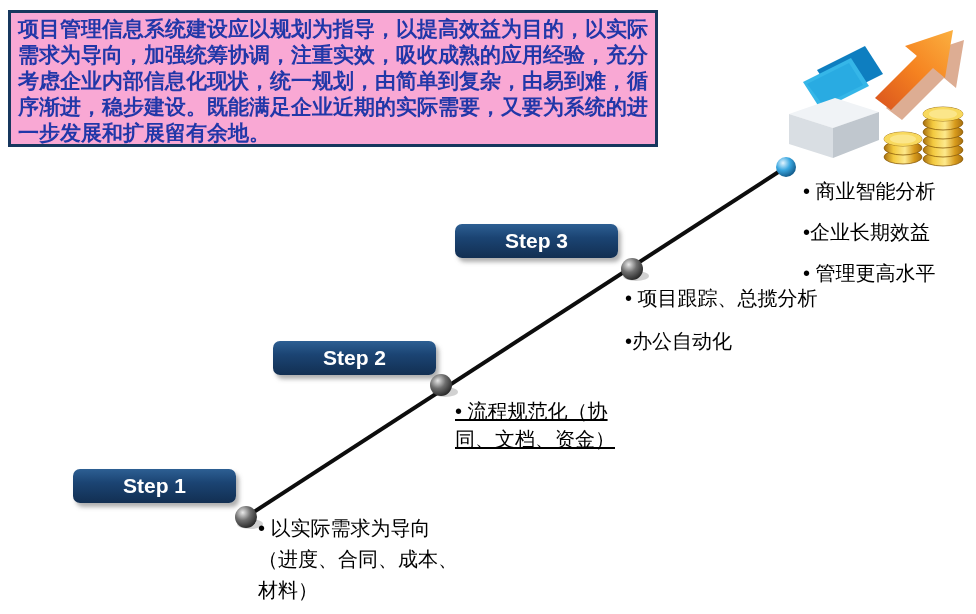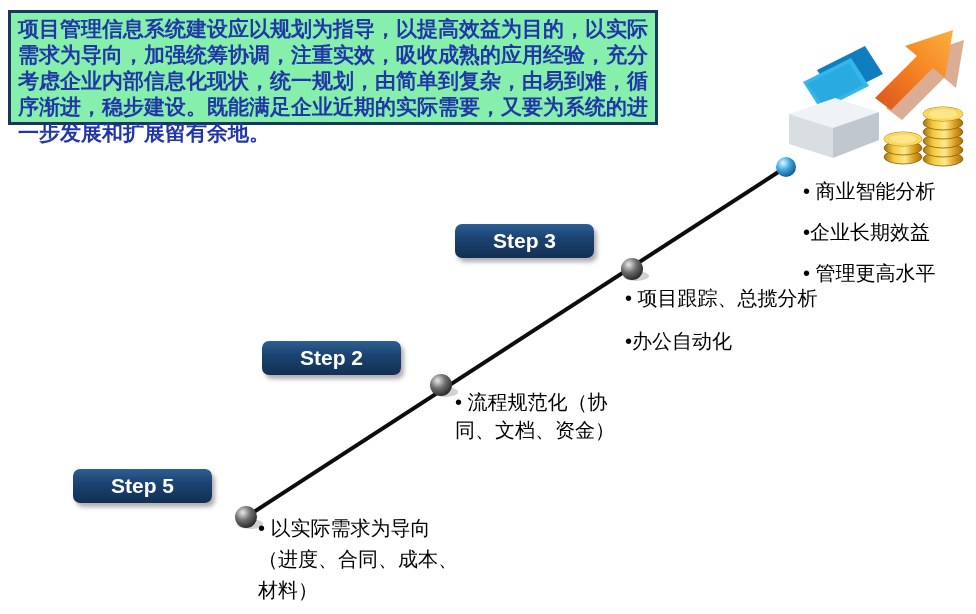--- a/index.html
+++ b/index.html
@@ -2,48 +2,48 @@
 <html><head>
 <meta charset="utf-8">
 <style>
   * { margin:0; padding:0; box-sizing:border-box; }
   html,body { background:#ffffff; }
   body { font-family:"Liberation Sans","DejaVu Sans",sans-serif; }
 
   .canvas { position:relative; width:976px; height:614px; background:#ffffff; overflow:hidden; }
 
   .intro-box {
-    position:absolute; left:8px; top:10px; width:650px; height:115px;
-    border:3px solid #17375E; background:#86efac;
+    position:absolute; left:8px; top:10px; width:650px; height:137px;
+    border:3px solid #17375E; background:#f9a8d4;
     padding:3px 7px;
     color:#2137A8; font-weight:700; font-size:21px; line-height:26px;
     text-align:justify;
     font-family:Liberation Serif, serif;
   }
 
   .ladder { position:absolute; left:0; top:0; pointer-events:none; }
 
   .clipart { position:absolute; left:783px; top:16px; width:192px; height:152px; }
 
   .step-btn {
-    position:absolute; width:139px; height:34px; border-radius:7px;
+    position:absolute; width:163px; height:34px; border-radius:7px;
     background:linear-gradient(180deg,#2d5f93 0%,#1b4473 40%,#122f52 100%);
     color:#ffffff; font-size:21px; font-weight:700;
     display:flex; align-items:center; justify-content:center;
     box-shadow:3px 4px 4px rgba(110,110,110,.55);
   }
   #step1 { left:73px;  top:469px; }
-  #step2 { left:262px; top:341px;border-radius:7px; }
+  #step2 { left:273px; top:341px;border-radius:7px; }
   #step3 { left:455px; top:224px; }
 
   .bullets { position:absolute; color:#000000; font-size:20px; }
   .bullets p { margin:0; }
 
   #b1   { left:258px; top:513px; width:212px; line-height:31px; }
-  #b2   { left:455px; top:388px; width:168px; line-height:28px; }
+  #b2   { left:455px; top:397px; width:168px; line-height:28px;text-decoration:underline; }
   #b2 p { margin-bottom:6px; }
   #b3   { left:625px; top:284px; width:248px; line-height:28px; }
   #b3 p { margin-bottom:15px; }
   #goal { left:803px; top:177px; width:182px; line-height:28px; }
   #goal p { margin-bottom:13px; }
 </style>
 </head>
 <body>
 
 <div class="canvas">
@@ -124,21 +124,21 @@
     </svg>
   </div>
 
   <div class="step-btn" id="step3">
     <span>Step 3</span>
   </div>
   <div class="step-btn" id="step2">
     <span>Step 2</span>
   </div>
   <div class="step-btn" id="step1">
-    <span>Step 5</span>
+    <span>Step 1</span>
   </div>
 
   <div class="bullets" id="b1">
     <p>• 以实际需求为导向（进度、合同、成本、材料）</p>
   </div>
 
   <div class="bullets" id="b2">
     <p>• 流程规范化（协同、文档、资金）</p>
   </div>
 

